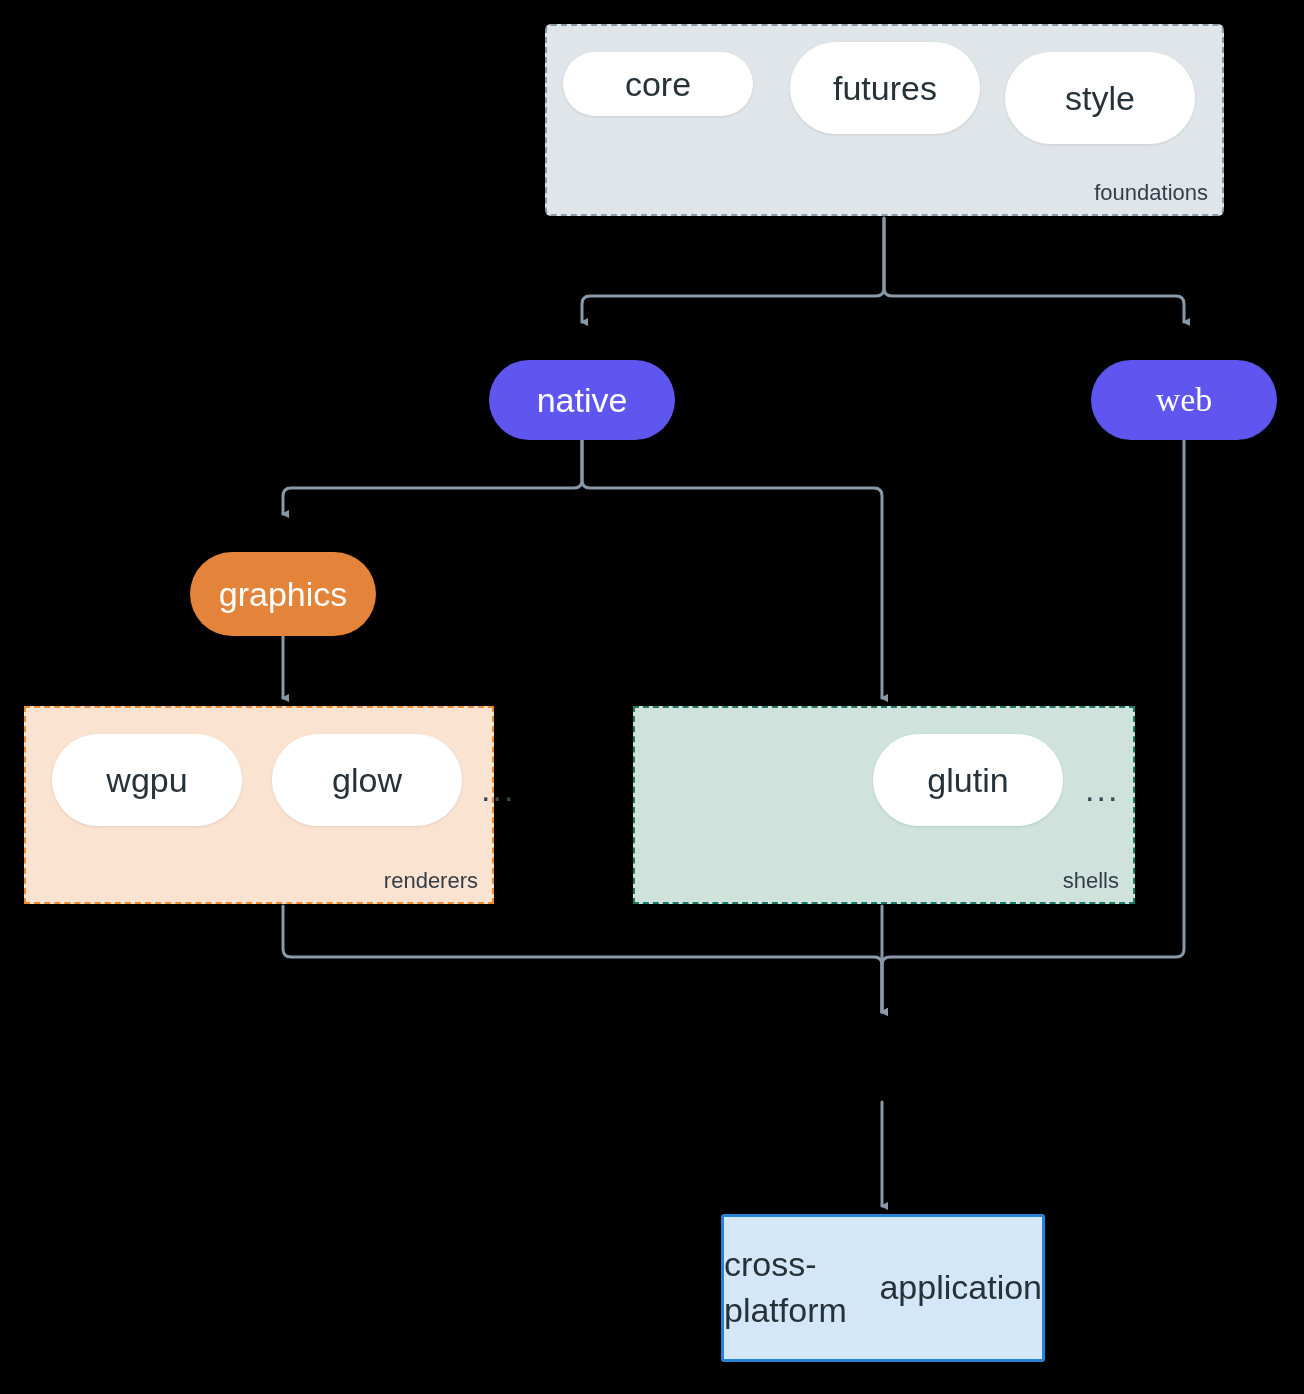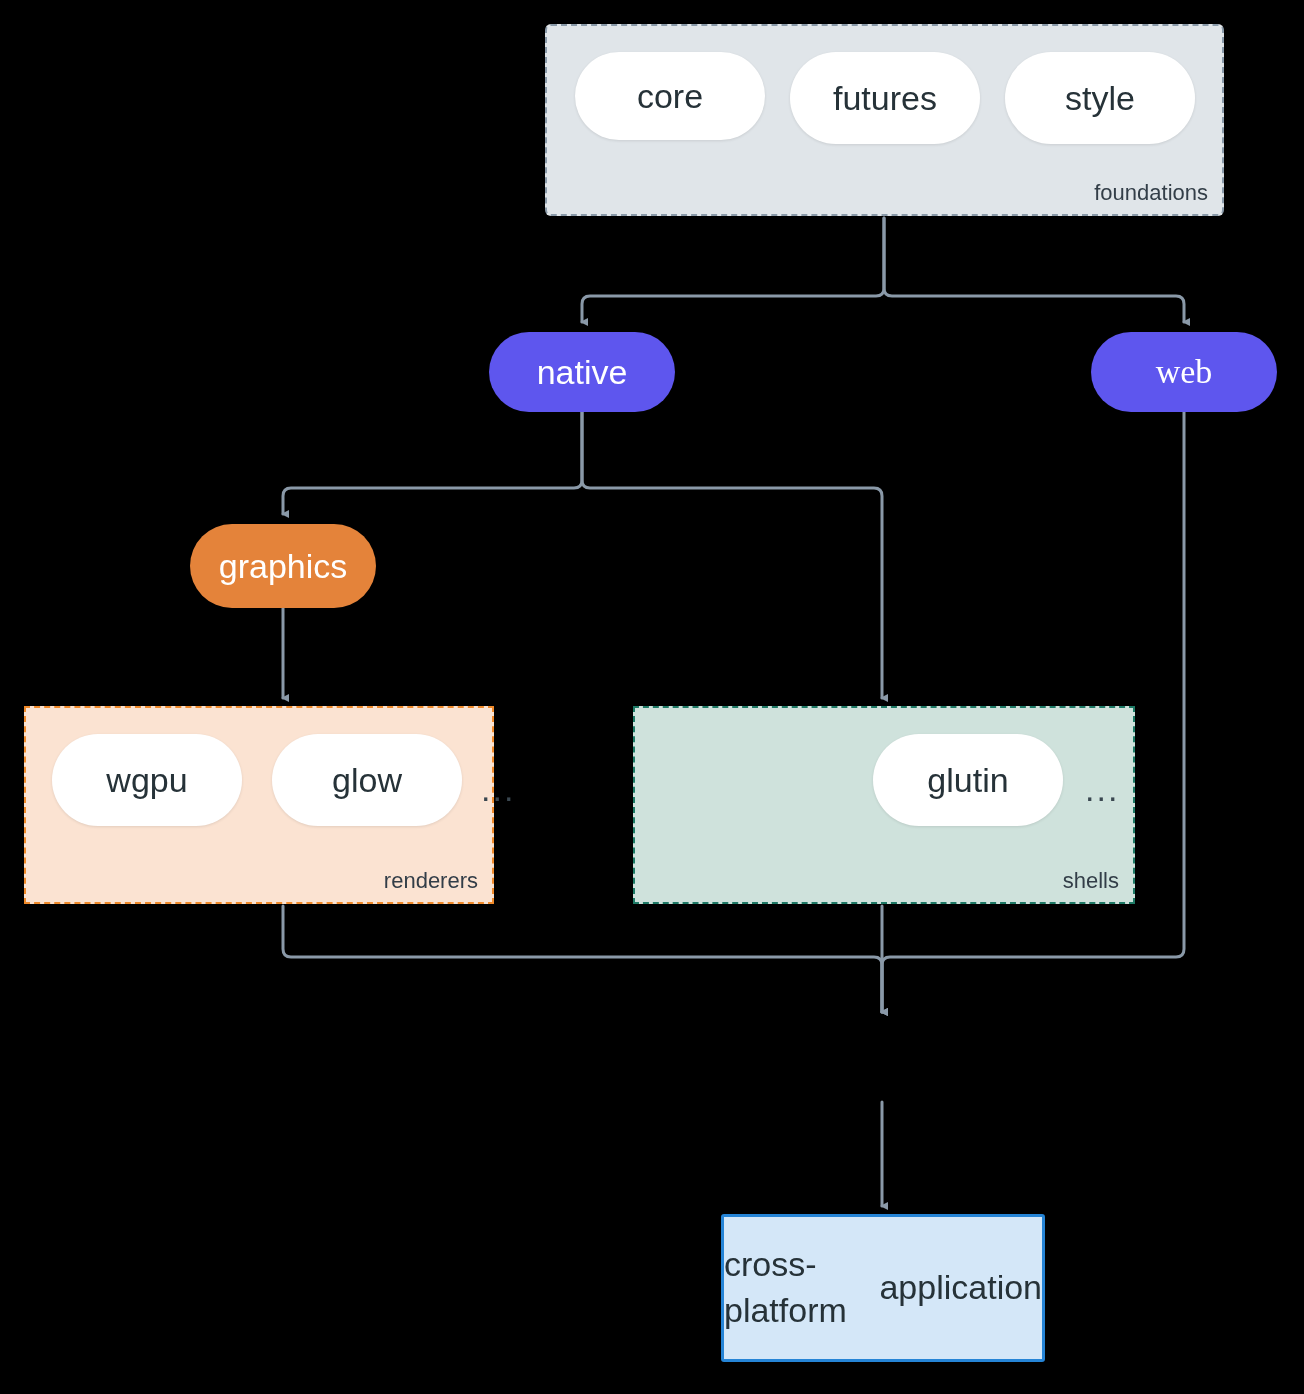--- a/index.html
+++ b/index.html
@@ -82,20 +82,21 @@
   
   .node {
     position: absolute;
     display: flex;
     align-items: center;
     justify-content: center;
     border-radius: 60px;
     color: #FFFFFF;
     font-size: 34px;
     box-sizing: border-box;
+    margin-top: 28px;
   }
   .node-purple { background: #5E56EE; }
   .node-orange { background: #E4833A; }
   .node-blue   { background: #2584D6; }
 
   
   .appbox {
     position: absolute;
     left: 721px;  top: 1214px;
     width: 324px; height: 148px;
@@ -137,24 +138,24 @@
 
       <path d="M882,906 L882,1012" marker-end="url(#ah)"></path>
 
       <path d="M1184,412 L1184,949 Q1184,957 1176,957 L890,957 Q882,957 882,965 L882,1012" marker-end="url(#ah)"></path>
 
       <path d="M882,1102 L882,1206" marker-end="url(#ah)"></path>
     </g>
   </svg>
 
   <div class="group group-foundations">
-    <div class="leaf" style="left:28px; top:26px; width:190px; height:88px;">
+    <div class="leaf" style="left:16px; top:26px; width:190px; height:64px;">
       <span>core</span>
     </div>
-    <div class="leaf" style="left:243px; top:26px; width:190px; height:92px;justify-content:center;">
+    <div class="leaf" style="left:243px; top:16px; width:190px; height:92px;justify-content:center;">
       <span>futures</span>
     </div>
     <div class="leaf" style="left:458px; top:26px; width:190px; height:92px;">
       <span>style</span>
     </div>
     <div class="group-label">foundations</div>
   </div>
 
   <div class="group group-renderers">
     <div class="leaf" style="left:26px; top:26px; width:190px; height:92px;">

